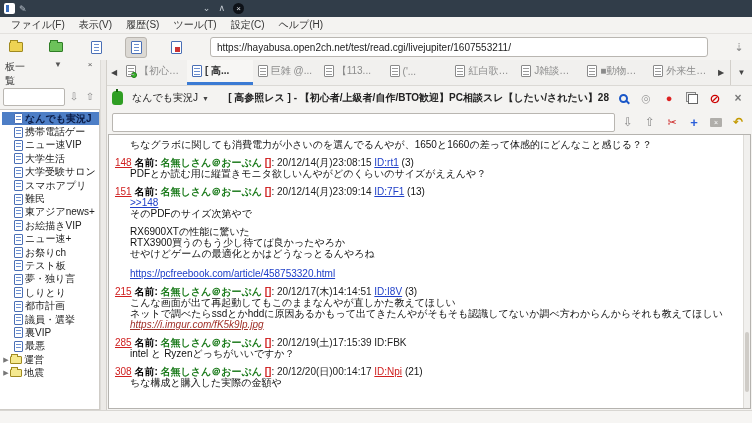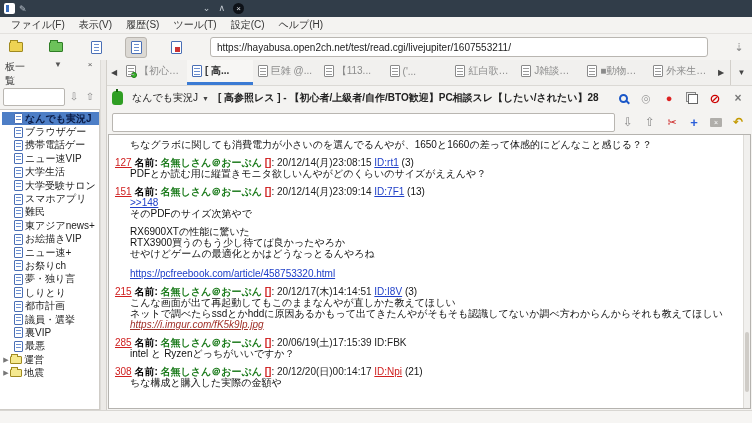--- a/index.html
+++ b/index.html
@@ -94,21 +94,21 @@
   .tab-combo { width:22px; flex:none; display:flex; align-items:center; justify-content:center;
                border-left:1px solid #d2cfca; color:#444; font-size:8px; margin-left:2px; }
 
   
   .throw1 { height:24px; flex:none; display:flex; align-items:center; padding:0 5px; gap:5px; background:#f4f3f1; }
   .board-ico { width:11px; height:14px; background:#2f9e23; border-radius:4px 4px 3px 3px; position:relative; flex:none; }
   .board-ico::after { content:""; position:absolute; top:-2px; left:4px; width:2px; height:3px; background:#17610f; }
   .board-btn { display:flex; align-items:center; gap:4px; padding:2px 4px; color:#222; }
   .board-btn .car { font-size:7px; color:#444; }
   .th-title { flex:1; min-width:0; overflow:hidden; white-space:nowrap; text-overflow:ellipsis;
-              font-weight:bold; color:#222; }
+              font-weight:bold; color:#222;text-align:right; }
   .icbtn { width:18px; height:18px; display:flex; align-items:center; justify-content:center; flex:none; }
   .mag { width:9px; height:9px; border:2px solid #1a57c8; border-radius:50%; position:relative; }
   .mag::after { content:""; position:absolute; width:5px; height:2px; background:#1a57c8;
                 right:-4px; bottom:-2px; transform:rotate(45deg); }
   .ic-live { color:#9a9a9a; font-size:11px; }
   .ic-rec { color:#d22; font-size:11px; }
   .ic-copy { width:12px; height:12px; position:relative; }
   .ic-copy::before { content:""; position:absolute; left:0; top:0; width:8px; height:8px; border:1px solid #888; background:#eee; }
   .ic-copy::after { content:""; position:absolute; right:0; bottom:0; width:8px; height:8px; border:1px solid #666; background:#fff; }
   .ic-stop { color:#c00; font-size:13px; font-weight:bold; }
@@ -205,24 +205,20 @@
         <span class="sb-arrow">⇩</span>
         <span class="sb-arrow">⇧</span>
       </div>
       <div class="tree">
           <div class="trow sel">
             <span class="sdoc"></span>
             <span class="lbl">なんでも実況J</span>
           </div>
           <div class="trow">
             <span class="sdoc"></span>
-            <span class="lbl">ブラウザゲー</span>
-          </div>
-          <div class="trow">
-            <span class="sdoc"></span>
             <span class="lbl">携帯電話ゲー</span>
           </div>
           <div class="trow">
             <span class="sdoc"></span>
             <span class="lbl">ニュー速VIP</span>
           </div>
           <div class="trow">
             <span class="sdoc"></span>
             <span class="lbl">大学生活</span>
           </div>
@@ -246,20 +242,24 @@
             <span class="sdoc"></span>
             <span class="lbl">お絵描きVIP</span>
           </div>
           <div class="trow">
             <span class="sdoc"></span>
             <span class="lbl">ニュー速+</span>
           </div>
           <div class="trow">
             <span class="sdoc"></span>
             <span class="lbl">お祭りch</span>
+          </div>
+          <div class="trow">
+            <span class="sdoc"></span>
+            <span class="lbl">テスト板</span>
           </div>
           <div class="trow">
             <span class="sdoc"></span>
             <span class="lbl">夢・独り言</span>
           </div>
           <div class="trow">
             <span class="sdoc"></span>
             <span class="lbl">しりとり</span>
           </div>
           <div class="trow">
@@ -371,21 +371,21 @@
           </span>
         <span class="icbtn ic-undo">↶</span>
       </div>
 
       <div class="viewwrap">
         <div class="posts">
             <div class="post">
               <div class="pline">ちなグラボに関しても消費電力が小さいのを選んでるんやが、1650と1660の差って体感的にどんなこと感じる？？</div>
             </div>
             <div class="post">
-              <div class="phead"><span class="num">127</span> <span class="nlabel">名前:</span> <span class="pname">名無しさん＠おーぷん</span> <span class="mail">[]</span>: <span class="date">20/12/14(月)23:08:15</span> <span class="pid-link">ID:rt1</span> <span>(3)</span></div>
+              <div class="phead"><span class="num">148</span> <span class="nlabel">名前:</span> <span class="pname">名無しさん＠おーぷん</span> <span class="mail">[]</span>: <span class="date">20/12/14(月)23:08:15</span> <span class="pid-link">ID:rt1</span> <span>(3)</span></div>
               <div class="pline">PDFとか読む用に縦置きモニタ欲しいんやがどのくらいのサイズがええんや？</div>
             </div>
             <div class="post">
               <div class="phead"><span class="num">151</span> <span class="nlabel">名前:</span> <span class="pname">名無しさん＠おーぷん</span> <span class="mail">[]</span>: <span class="date">20/12/14(月)23:09:14</span> <span class="pid-link">ID:7F1</span> <span>(13)</span></div>
               <div class="pline"><span class="anc">&gt;&gt;148</span></div>
               <div class="pline">そのPDFのサイズ次第やで</div>
             </div>
             <div class="post">
               <div class="pline">RX6900XTの性能に驚いた</div>
               <div class="pline">RTX3900買うのもう少し待てば良かったやろか</div>
@@ -393,21 +393,21 @@
               <div class="pline blank"></div>
               <div class="pline"><span class="lnk">https://pcfreebook.com/article/458753320.html</span></div>
             </div>
             <div class="post">
               <div class="phead"><span class="num">215</span> <span class="nlabel">名前:</span> <span class="pname">名無しさん＠おーぷん</span> <span class="mail">[]</span>: <span class="date">20/12/17(木)14:14:51</span> <span class="pid-link">ID:I8V</span> <span>(3)</span></div>
               <div class="pline">こんな画面が出て再起動してもこのままなんやが直しかた教えてほしい</div>
               <div class="pline">ネットで調べたらssdとかhddに原因あるかもって出てきたんやがそもそも認識してないか調べ方わからんからそれも教えてほしい</div>
               <div class="pline"><span class="vis">https://i.imgur.com/fK5k9lp.jpg</span></div>
             </div>
             <div class="post">
-              <div class="phead"><span class="num">285</span> <span class="nlabel">名前:</span> <span class="pname">名無しさん＠おーぷん</span> <span class="mail">[]</span>: <span class="date">20/06/19(土)17:15:39</span> <span class="pid-plain">ID:FBK</span></div>
+              <div class="phead"><span class="num">285</span> <span class="nlabel">名前:</span> <span class="pname">名無しさん＠おーぷん</span> <span class="mail">[]</span>: <span class="date">20/12/19(土)17:15:39</span> <span class="pid-plain">ID:FBK</span></div>
               <div class="pline">intel と  Ryzenどっちがいいですか？</div>
             </div>
             <div class="post">
               <div class="phead"><span class="num">308</span> <span class="nlabel">名前:</span> <span class="pname">名無しさん＠おーぷん</span> <span class="mail">[]</span>: <span class="date">20/12/20(日)00:14:17</span> <span class="pid-red">ID:Npi</span> <span>(21)</span></div>
               <div class="pline">ちな構成と購入した実際の金額や</div>
               <div class="pline blank"></div>
             </div>
           </div>
         <div class="scrollbar">
             <div class="thumb"></div>

